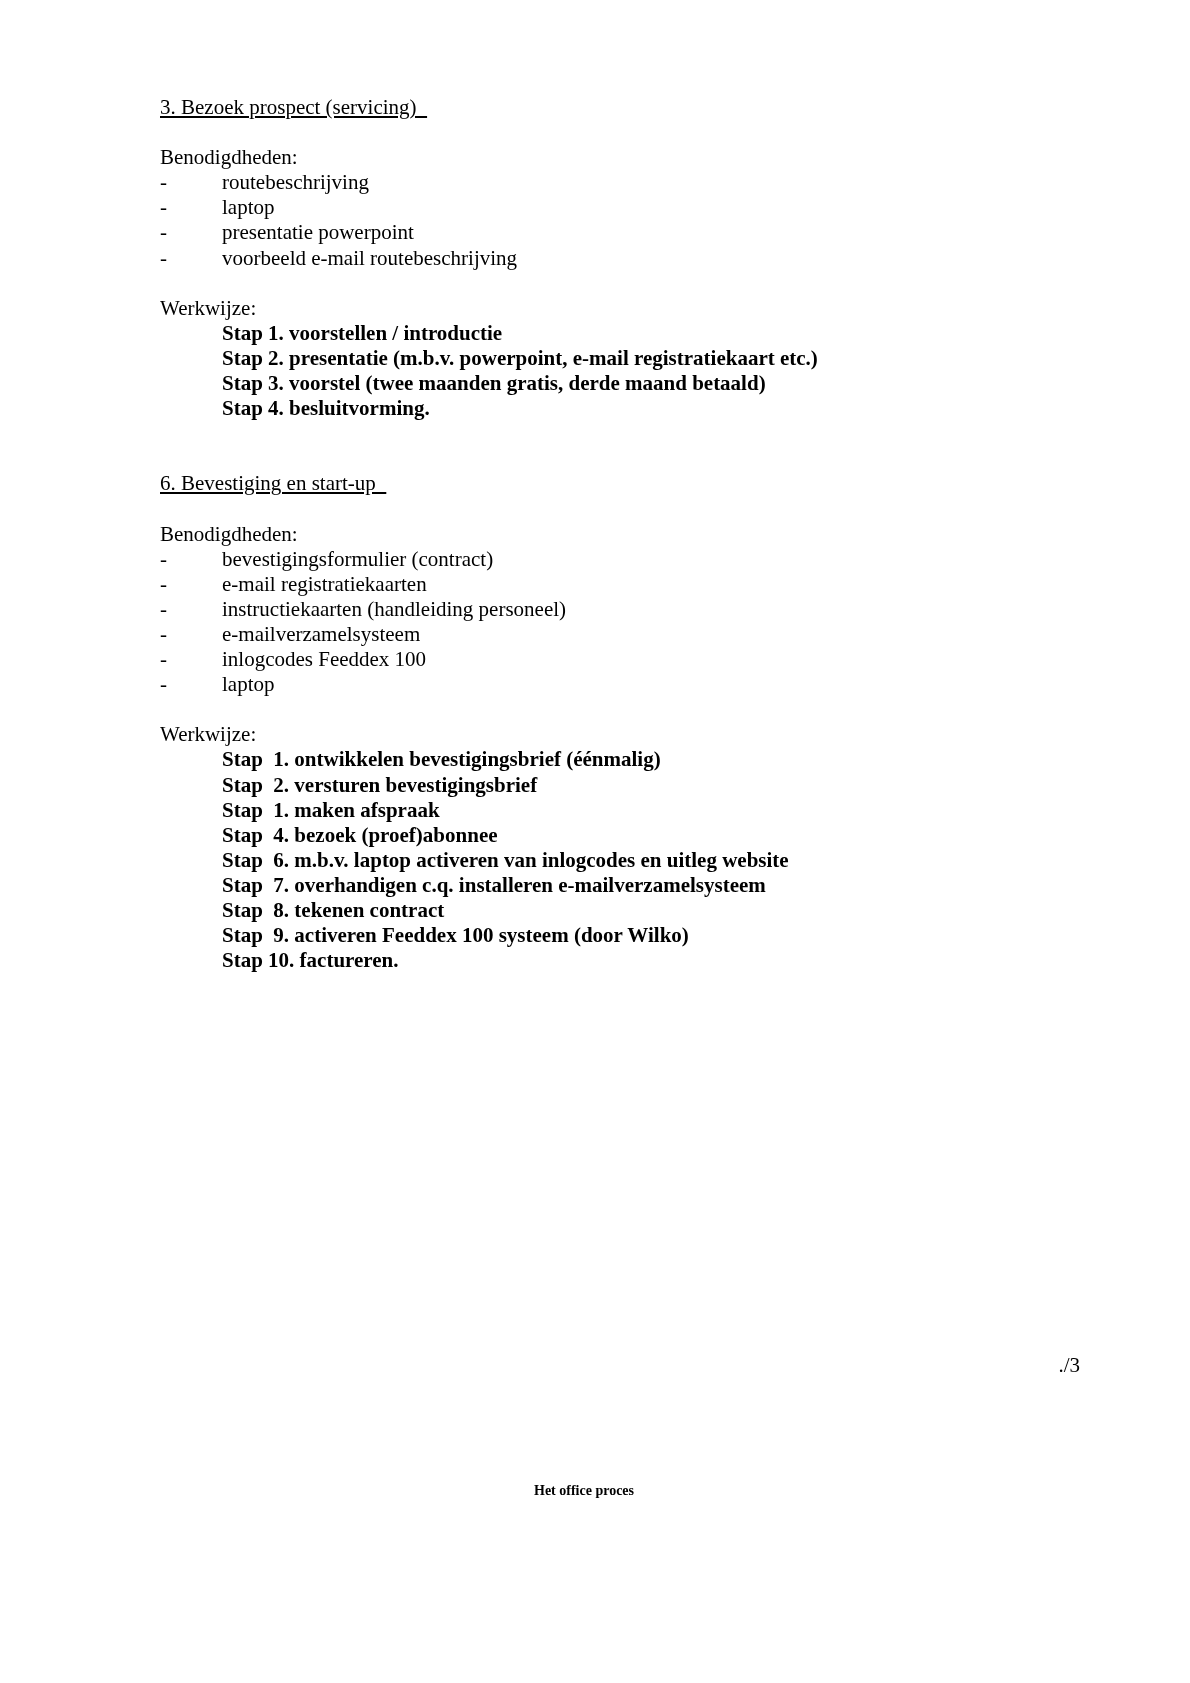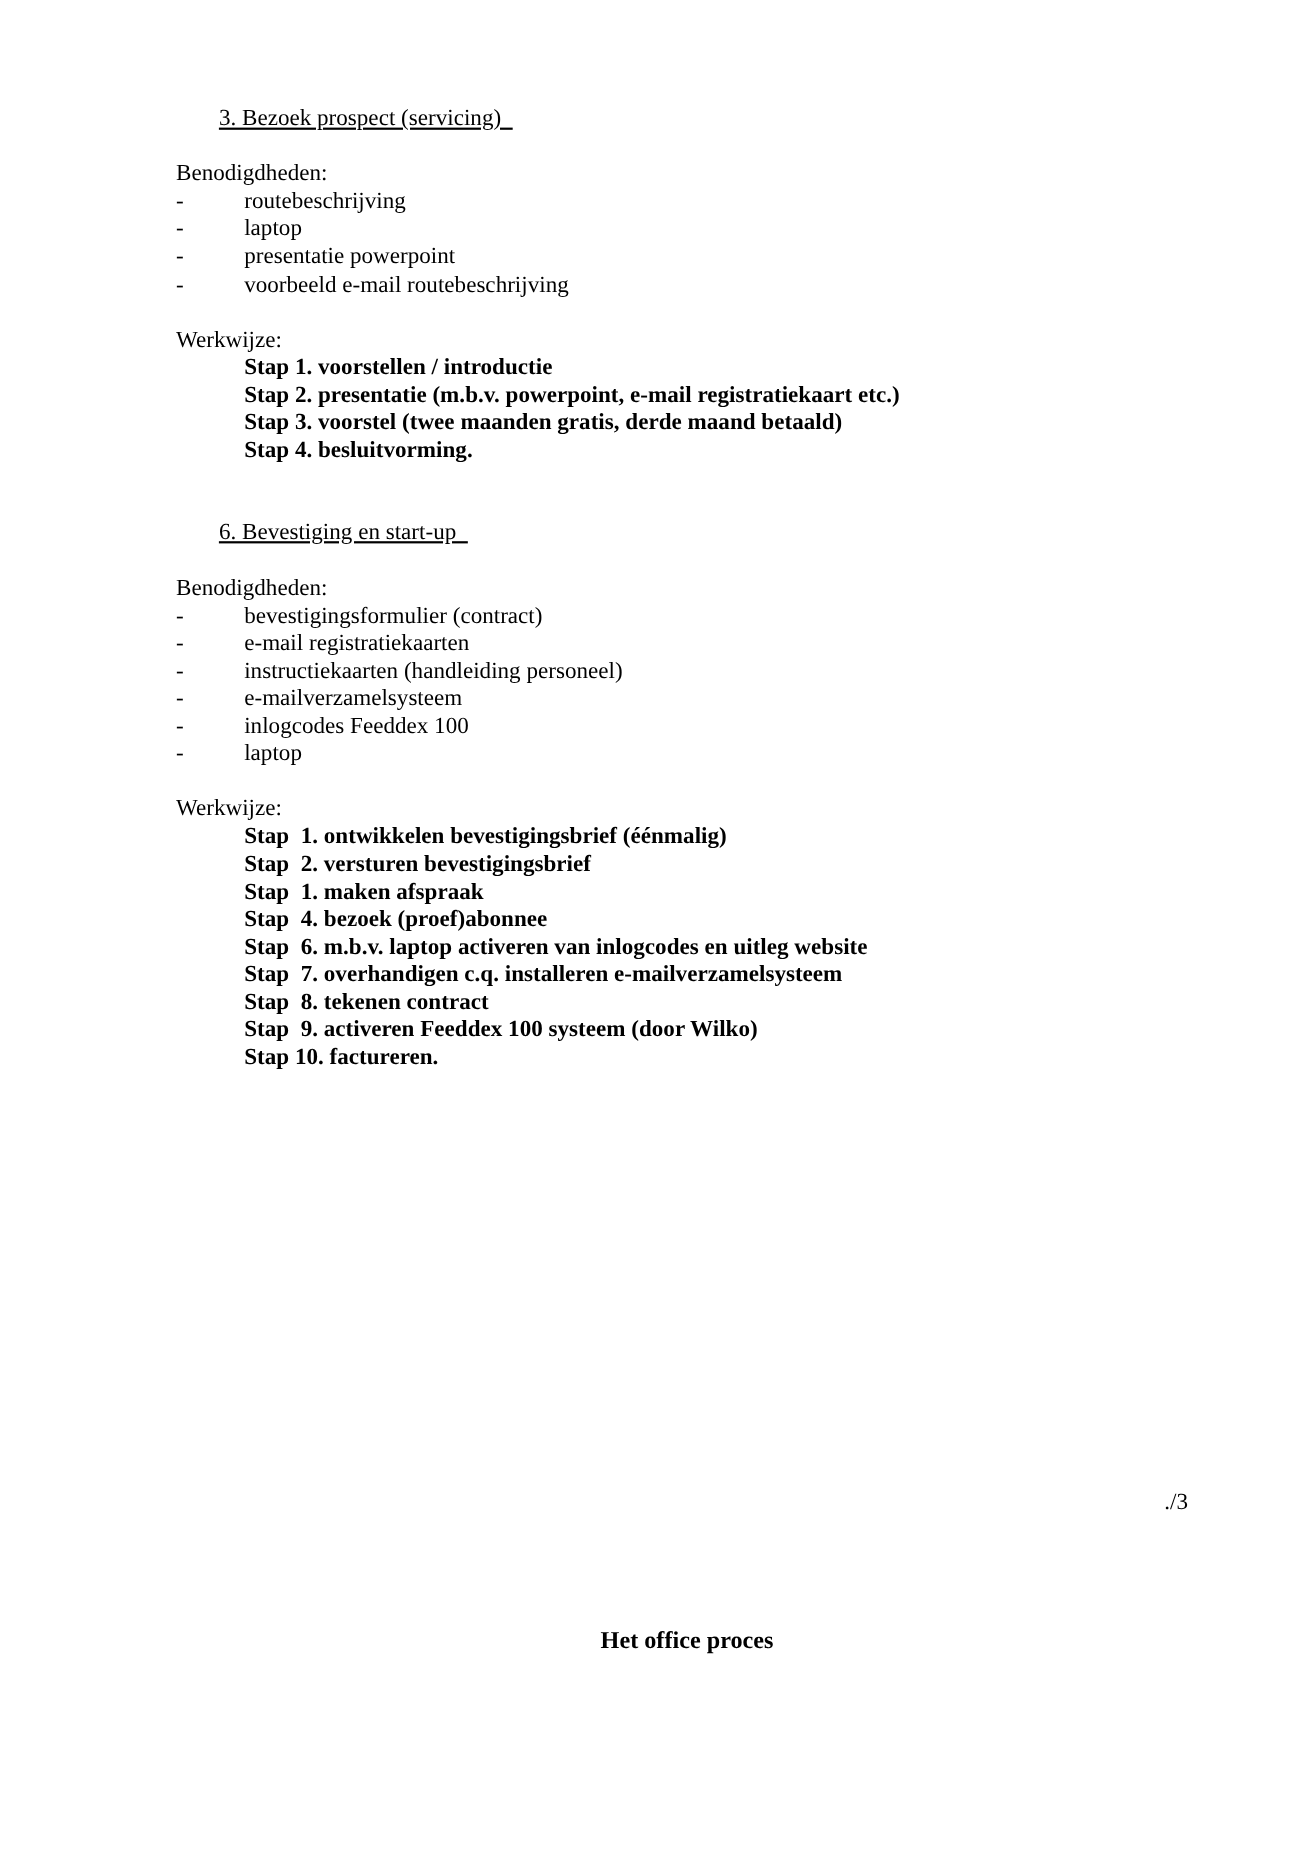--- a/index.html
+++ b/index.html
@@ -14,38 +14,38 @@
   }
   .content {
     position: absolute;
     left: 160px;
     top: 95px;
     width: 935px;
     font-size: 21px;
     line-height: 25.1px;
   }
   .line { margin: 0; padding: 0; white-space: pre-wrap; }
-  .heading-line { white-space: pre-wrap; margin-left: 39px; }
+  .heading-line { white-space: pre-wrap; }
   .heading-line .u { text-decoration: underline; white-space: pre-wrap; }
   .blank { visibility: hidden; }
   .bullet-row { display: flex; }
   .bullet-row .dash { flex: 0 0 62px; width: 62px; }
   .step-line { padding-left: 62px; white-space: pre-wrap; font-weight: bold; }
   .pager {
     position: absolute;
     top: 1353px;
     right: 110px;
     font-size: 21px;
     line-height: 25px;
   }
   .footer-title {
     position: absolute;
     top: 1478px;
-    left: 546px;
-    font-size: 22px;
+    left: 534px;
+    font-size: 14px;
     line-height: 26px;
     font-weight: bold;
     white-space: pre;
   }
 </style>
 </head>
 <body>
 
 <div class="page">
 

